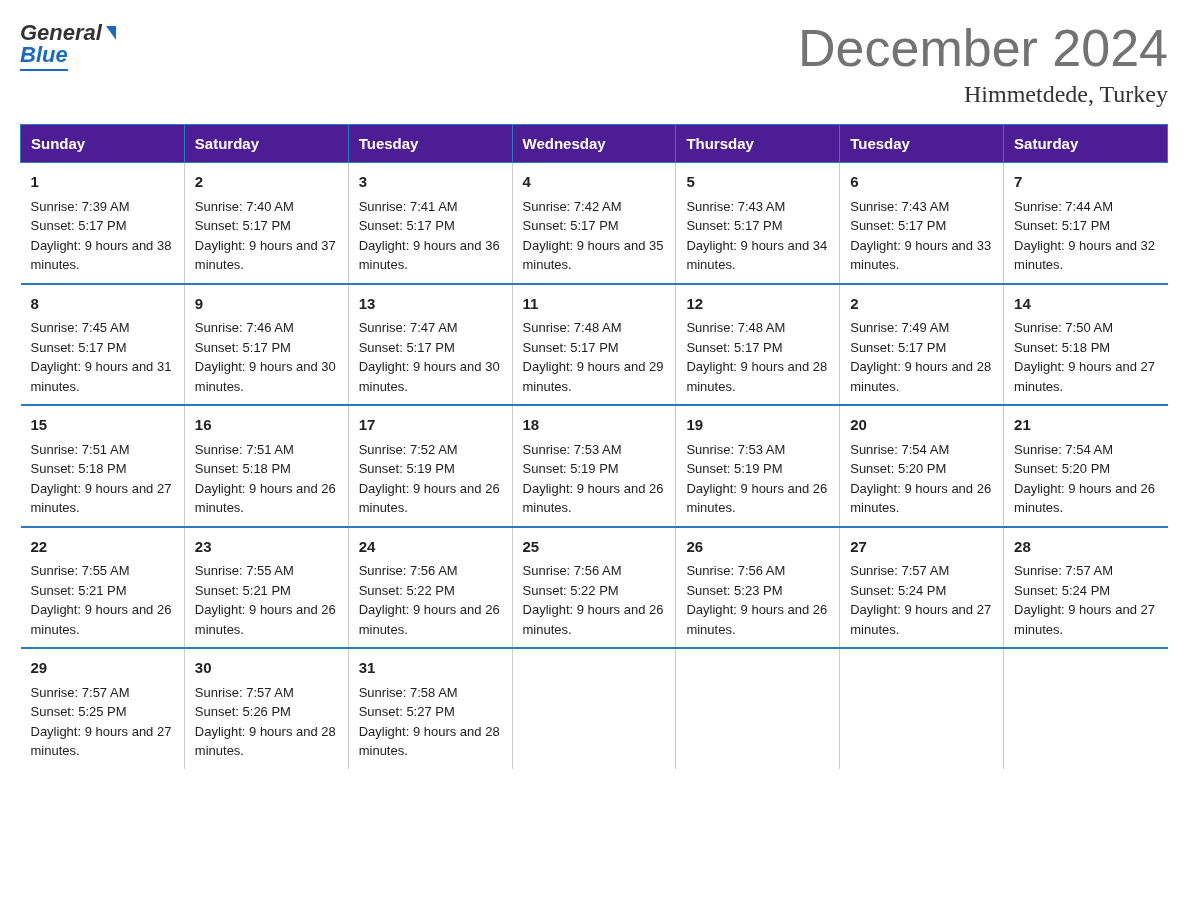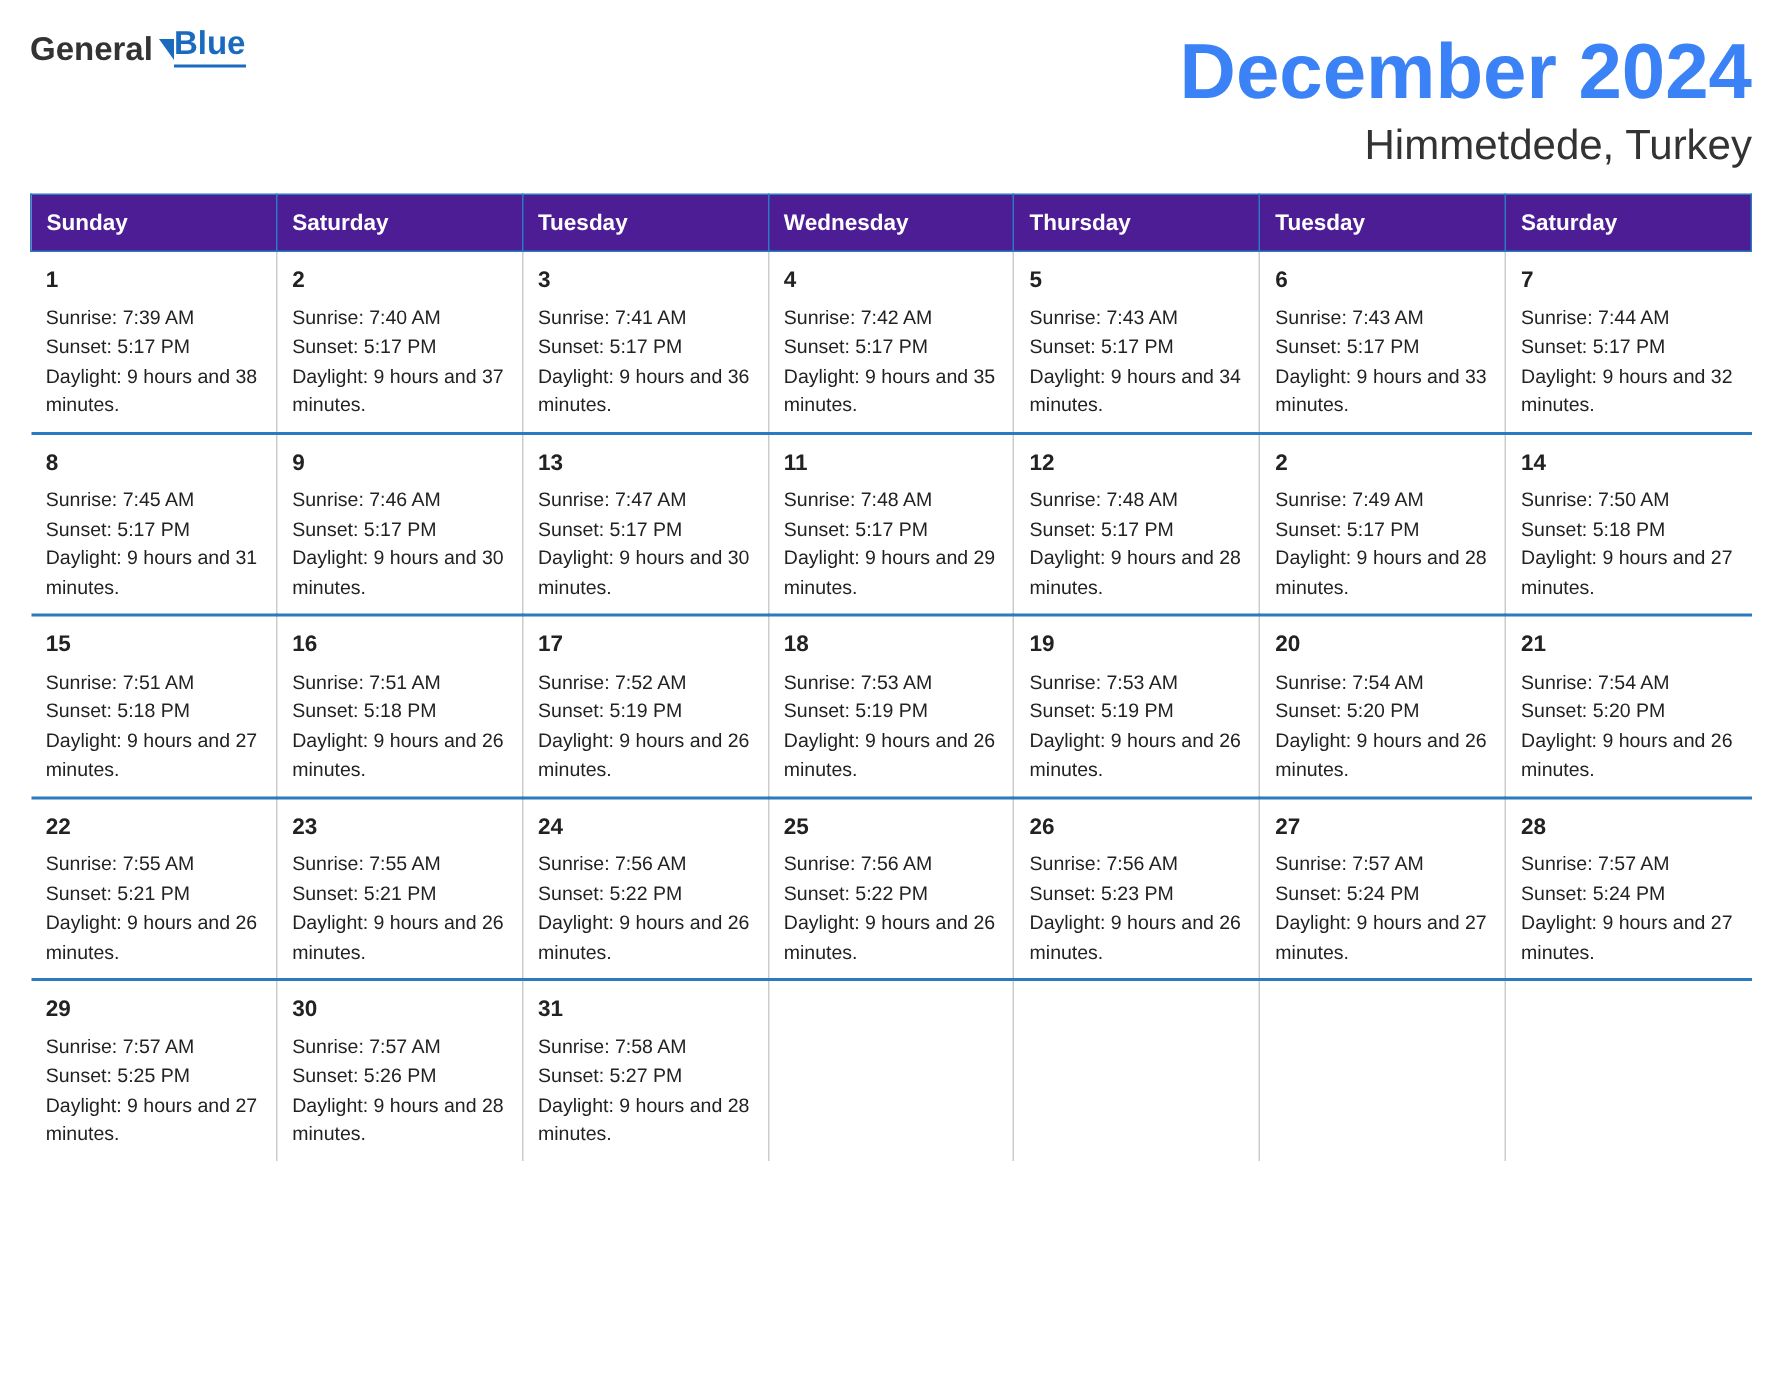--- a/index.html
+++ b/index.html
@@ -11,22 +11,23 @@
       padding: 20px;
     }
     .header {
       display: flex;
       justify-content: space-between;
       align-items: flex-start;
       margin-bottom: 16px;
     }
     .logo {
       display: flex;
-      flex-direction: row;
+      flex-direction: column;
       align-items: flex-start;
+      font-style: italic;
     }
     .logo-text {
       font-size: 22px;
       font-weight: bold;
       color: #333;
       display: flex;
       align-items: center;
       gap: 2px;
     }
     .logo-general { color: #333; }
@@ -44,29 +45,30 @@
       font-weight: bold;
       border-bottom: 2px solid #1a6bbf;
       margin-top: -4px;
       padding-bottom: 1px;
     }
     .title-area {
       text-align: right;
     }
     .month-title {
       font-size: 52px;
-      font-weight: bold;
-      color: #3b82f6;
+      font-weight: normal;
+      color: #737373;
       line-height: 1.1;
       text-align: right;
     }
     .location {
-      font-size: 28px;
+      font-size: 24px;
       color: #333;
       margin-top: 4px;
+      font-family: Liberation Serif, serif;
     }
     table {
       width: 100%;
       border-collapse: collapse;
     }
     thead tr {
       background-color: #4c1d95;
     }
     thead th {
       color: #fff;

